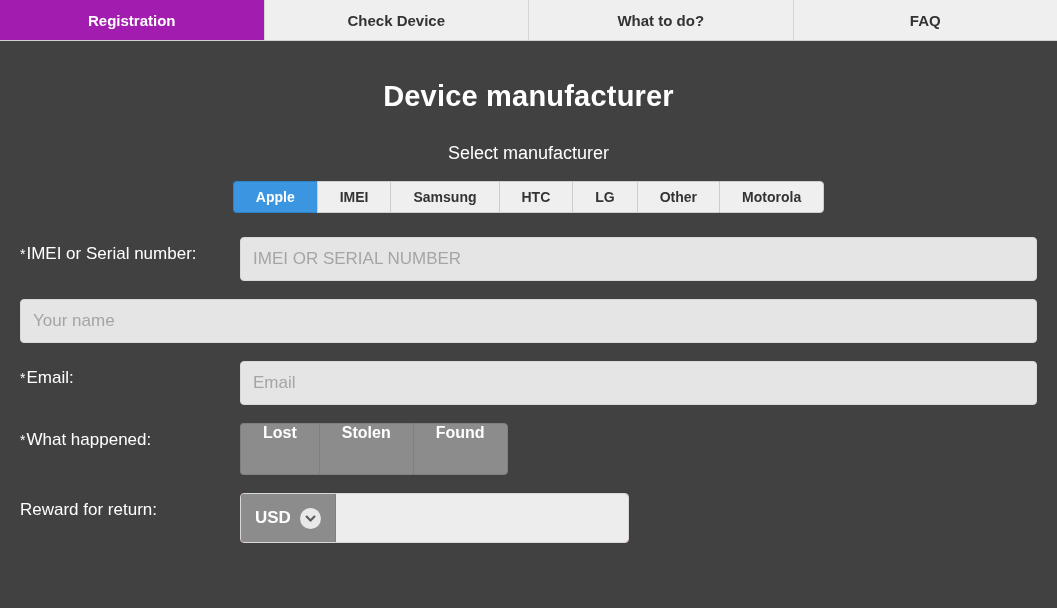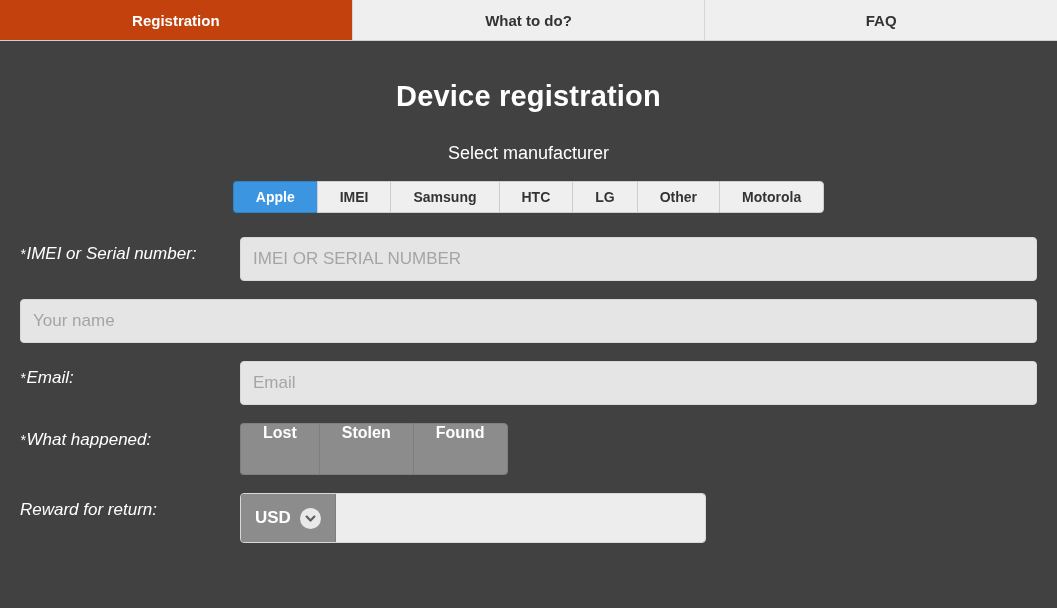--- a/index.html
+++ b/index.html
@@ -32,21 +32,21 @@
     font-weight: bold;
     color: #333333;
     border-right: 1px solid #d5d5d5;
     box-sizing: border-box;
     height: 100%;
     background: #efefef;
     cursor: pointer;
   }
   .topnav .tab:last-child { border-right: none; }
   .topnav .tab.active {
-    background: #c2410c;
+    background: #a21caf;
     color: #ffffff;
   }
 
   
   .page {
     width: 1057px;
     height: 567px;
     background: #414141;
     position: relative;
   }
@@ -111,21 +111,20 @@
     margin-bottom: 18px;
   }
   .form-label {
     width: 220px;
     color: #ffffff;
     font-size: 17px;
     line-height: 22px;
     padding-top: 6px;
     box-sizing: border-box;
     padding-right: 10px;
-    font-style: italic;
   }
   .form-label .req {
     font-size: 14px;
     vertical-align: top;
     margin-right: 1px;
   }
   .form-field {
     flex: 1 1 auto;
   }
   .text-input {
@@ -167,21 +166,21 @@
   }
   .wh-group .wh-btn:first-child { border-radius: 4px 0 0 4px; }
   .wh-group .wh-btn:last-child {
     border-right: 1px solid #7f7f7f;
     border-radius: 0 4px 4px 0;
   }
 
   
   .reward-wrap {
     display: flex;
-    width: 466px;
+    width: 389px;
     height: 50px;
     border-radius: 4px;
     overflow: hidden;
     background: #ec4899;
     border: 1px solid #d8d8d8;
     box-sizing: border-box;
   }
   .currency-btn {
     background: #8c8c8c;
     color: #ffffff;
@@ -216,30 +215,33 @@
   }
 </style>
 </head>
 <body>
 
 <div class="topnav">
   <div class="tab active">
     <span>Registration</span>
   </div>
   <div class="tab">
+    <span>Check Device</span>
+  </div>
+  <div class="tab">
     <span>What to do?</span>
   </div>
   <div class="tab">
     <span>FAQ</span>
   </div>
 </div>
 
 <div class="page">
 
-  <div class="page-title">Device registration</div>
+  <div class="page-title">Device manufacturer</div>
 
   <div class="select-manufacturer">Select manufacturer</div>
 
   <div class="mf-group">
     <div class="mf-btn active">
       <span>Apple</span>
     </div>
     <div class="mf-btn">
       <span>IMEI</span>
     </div>

